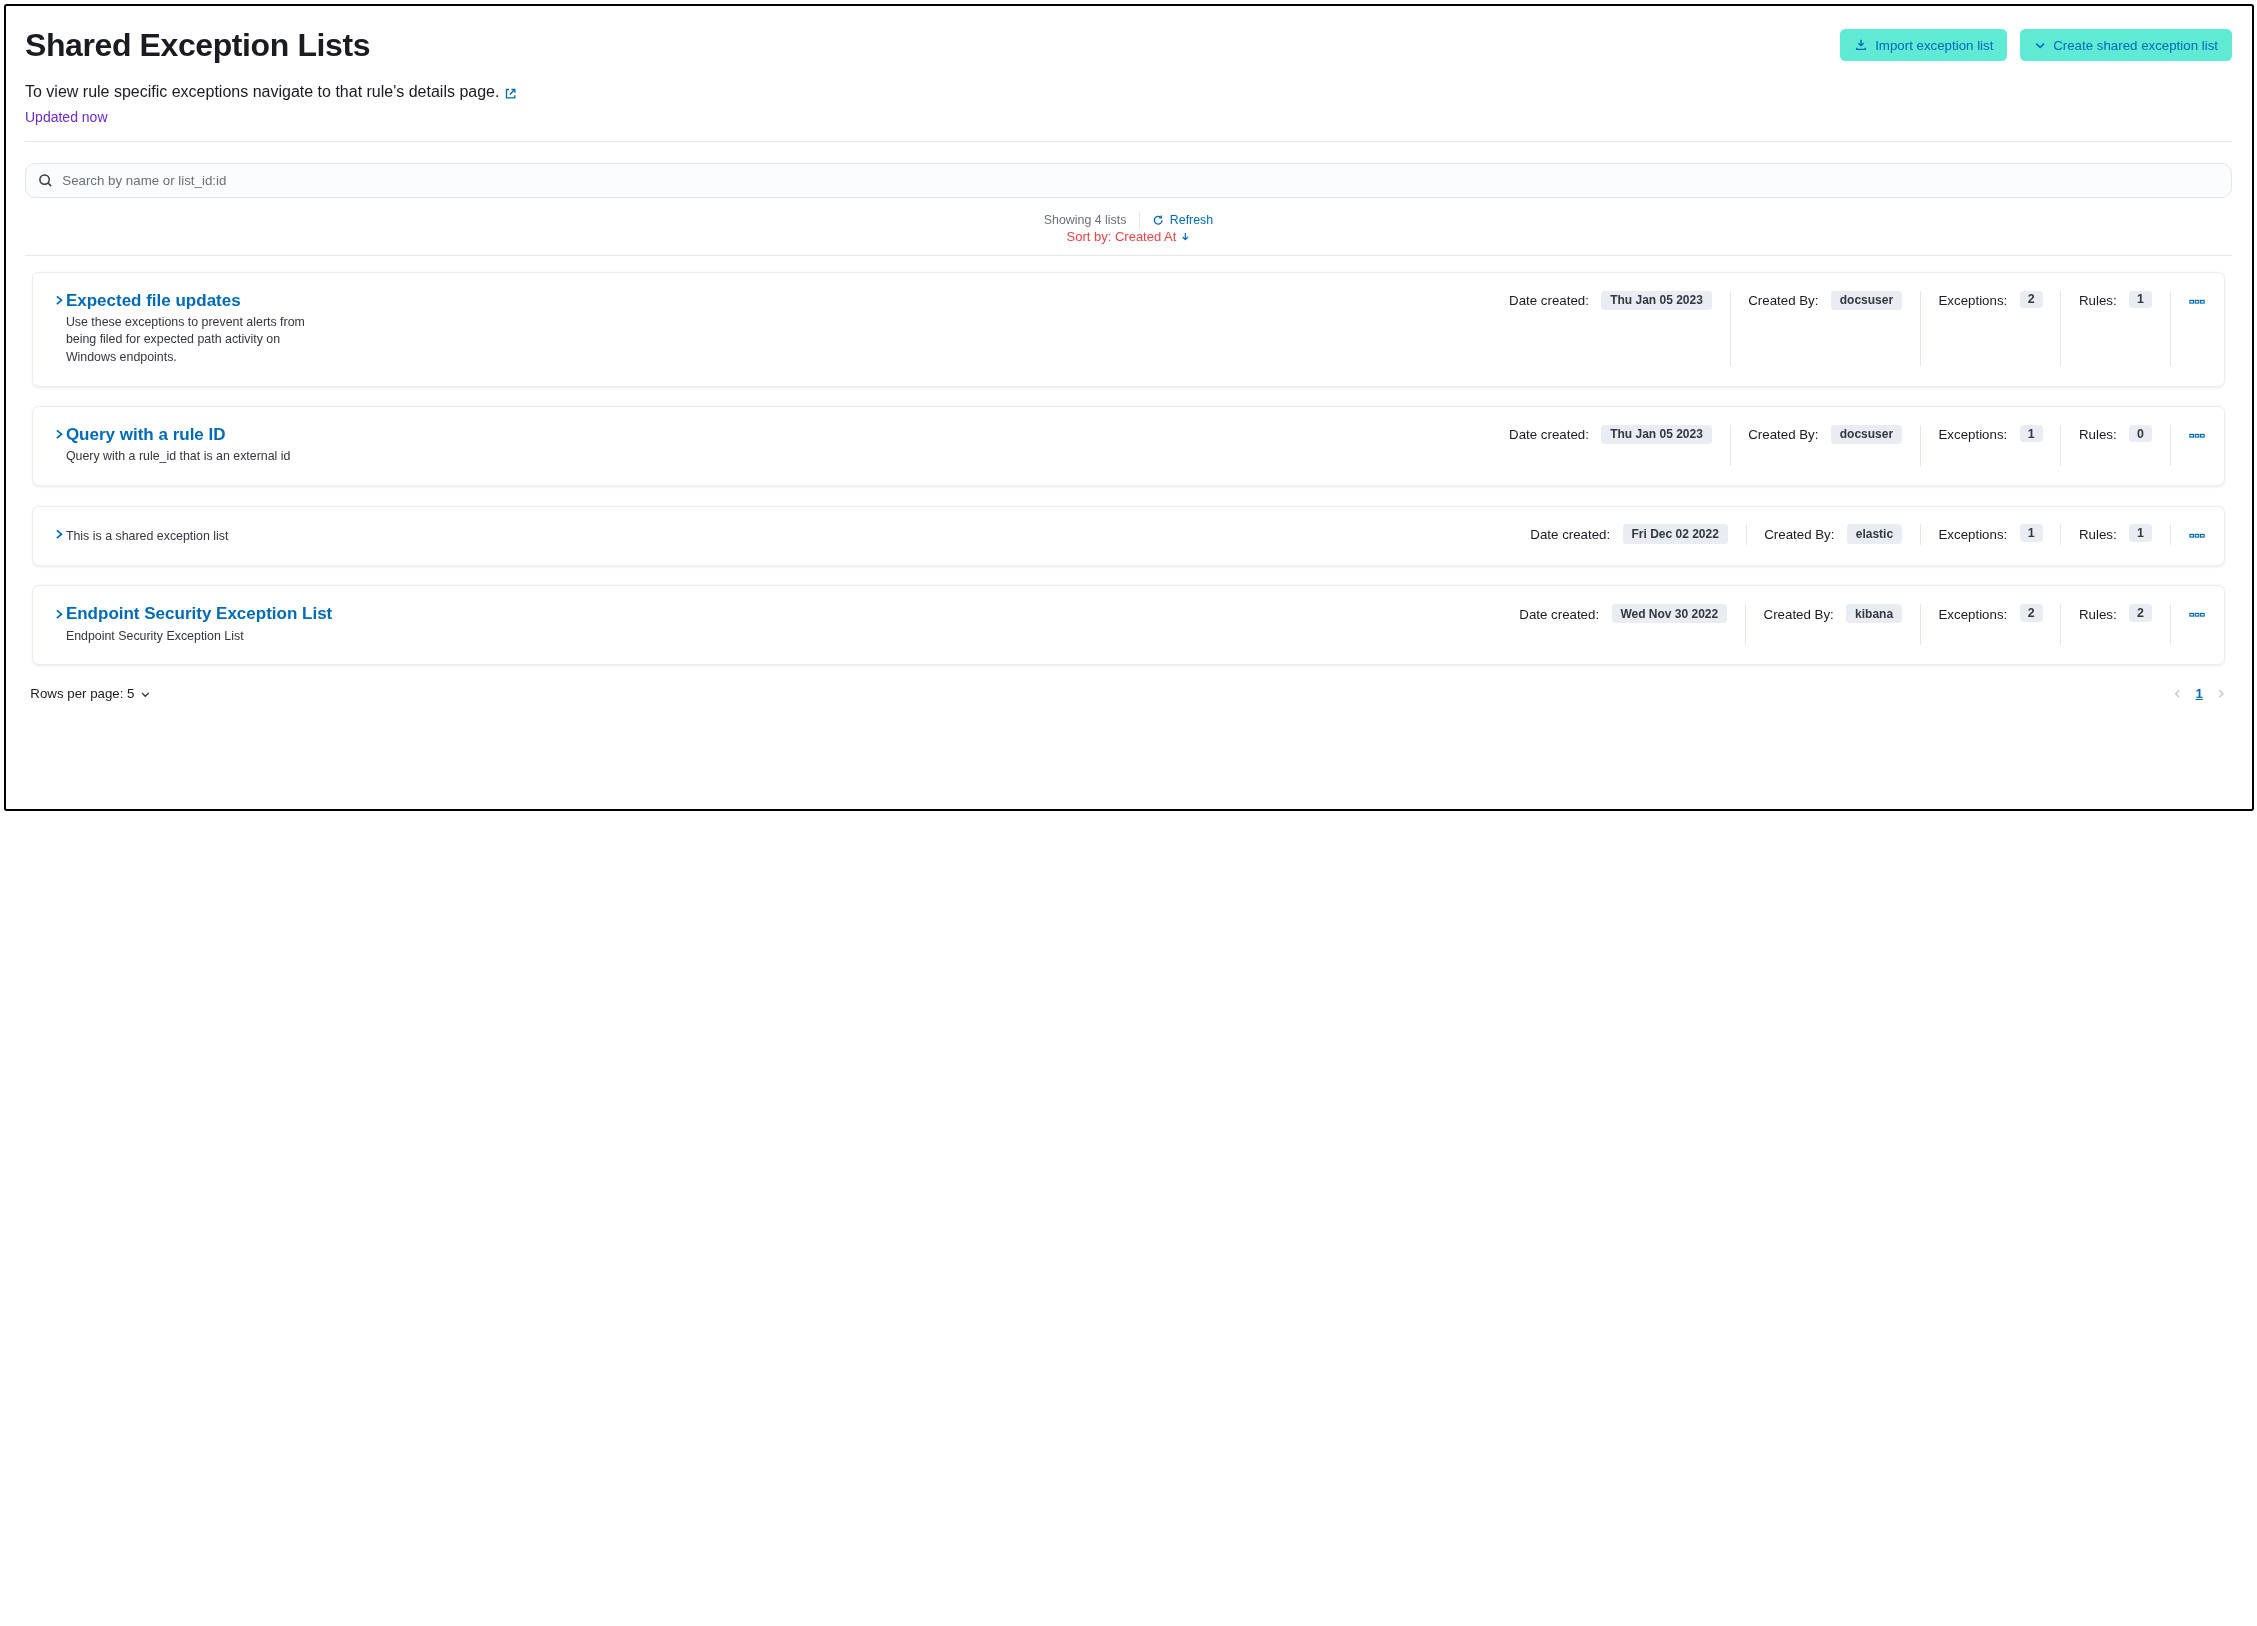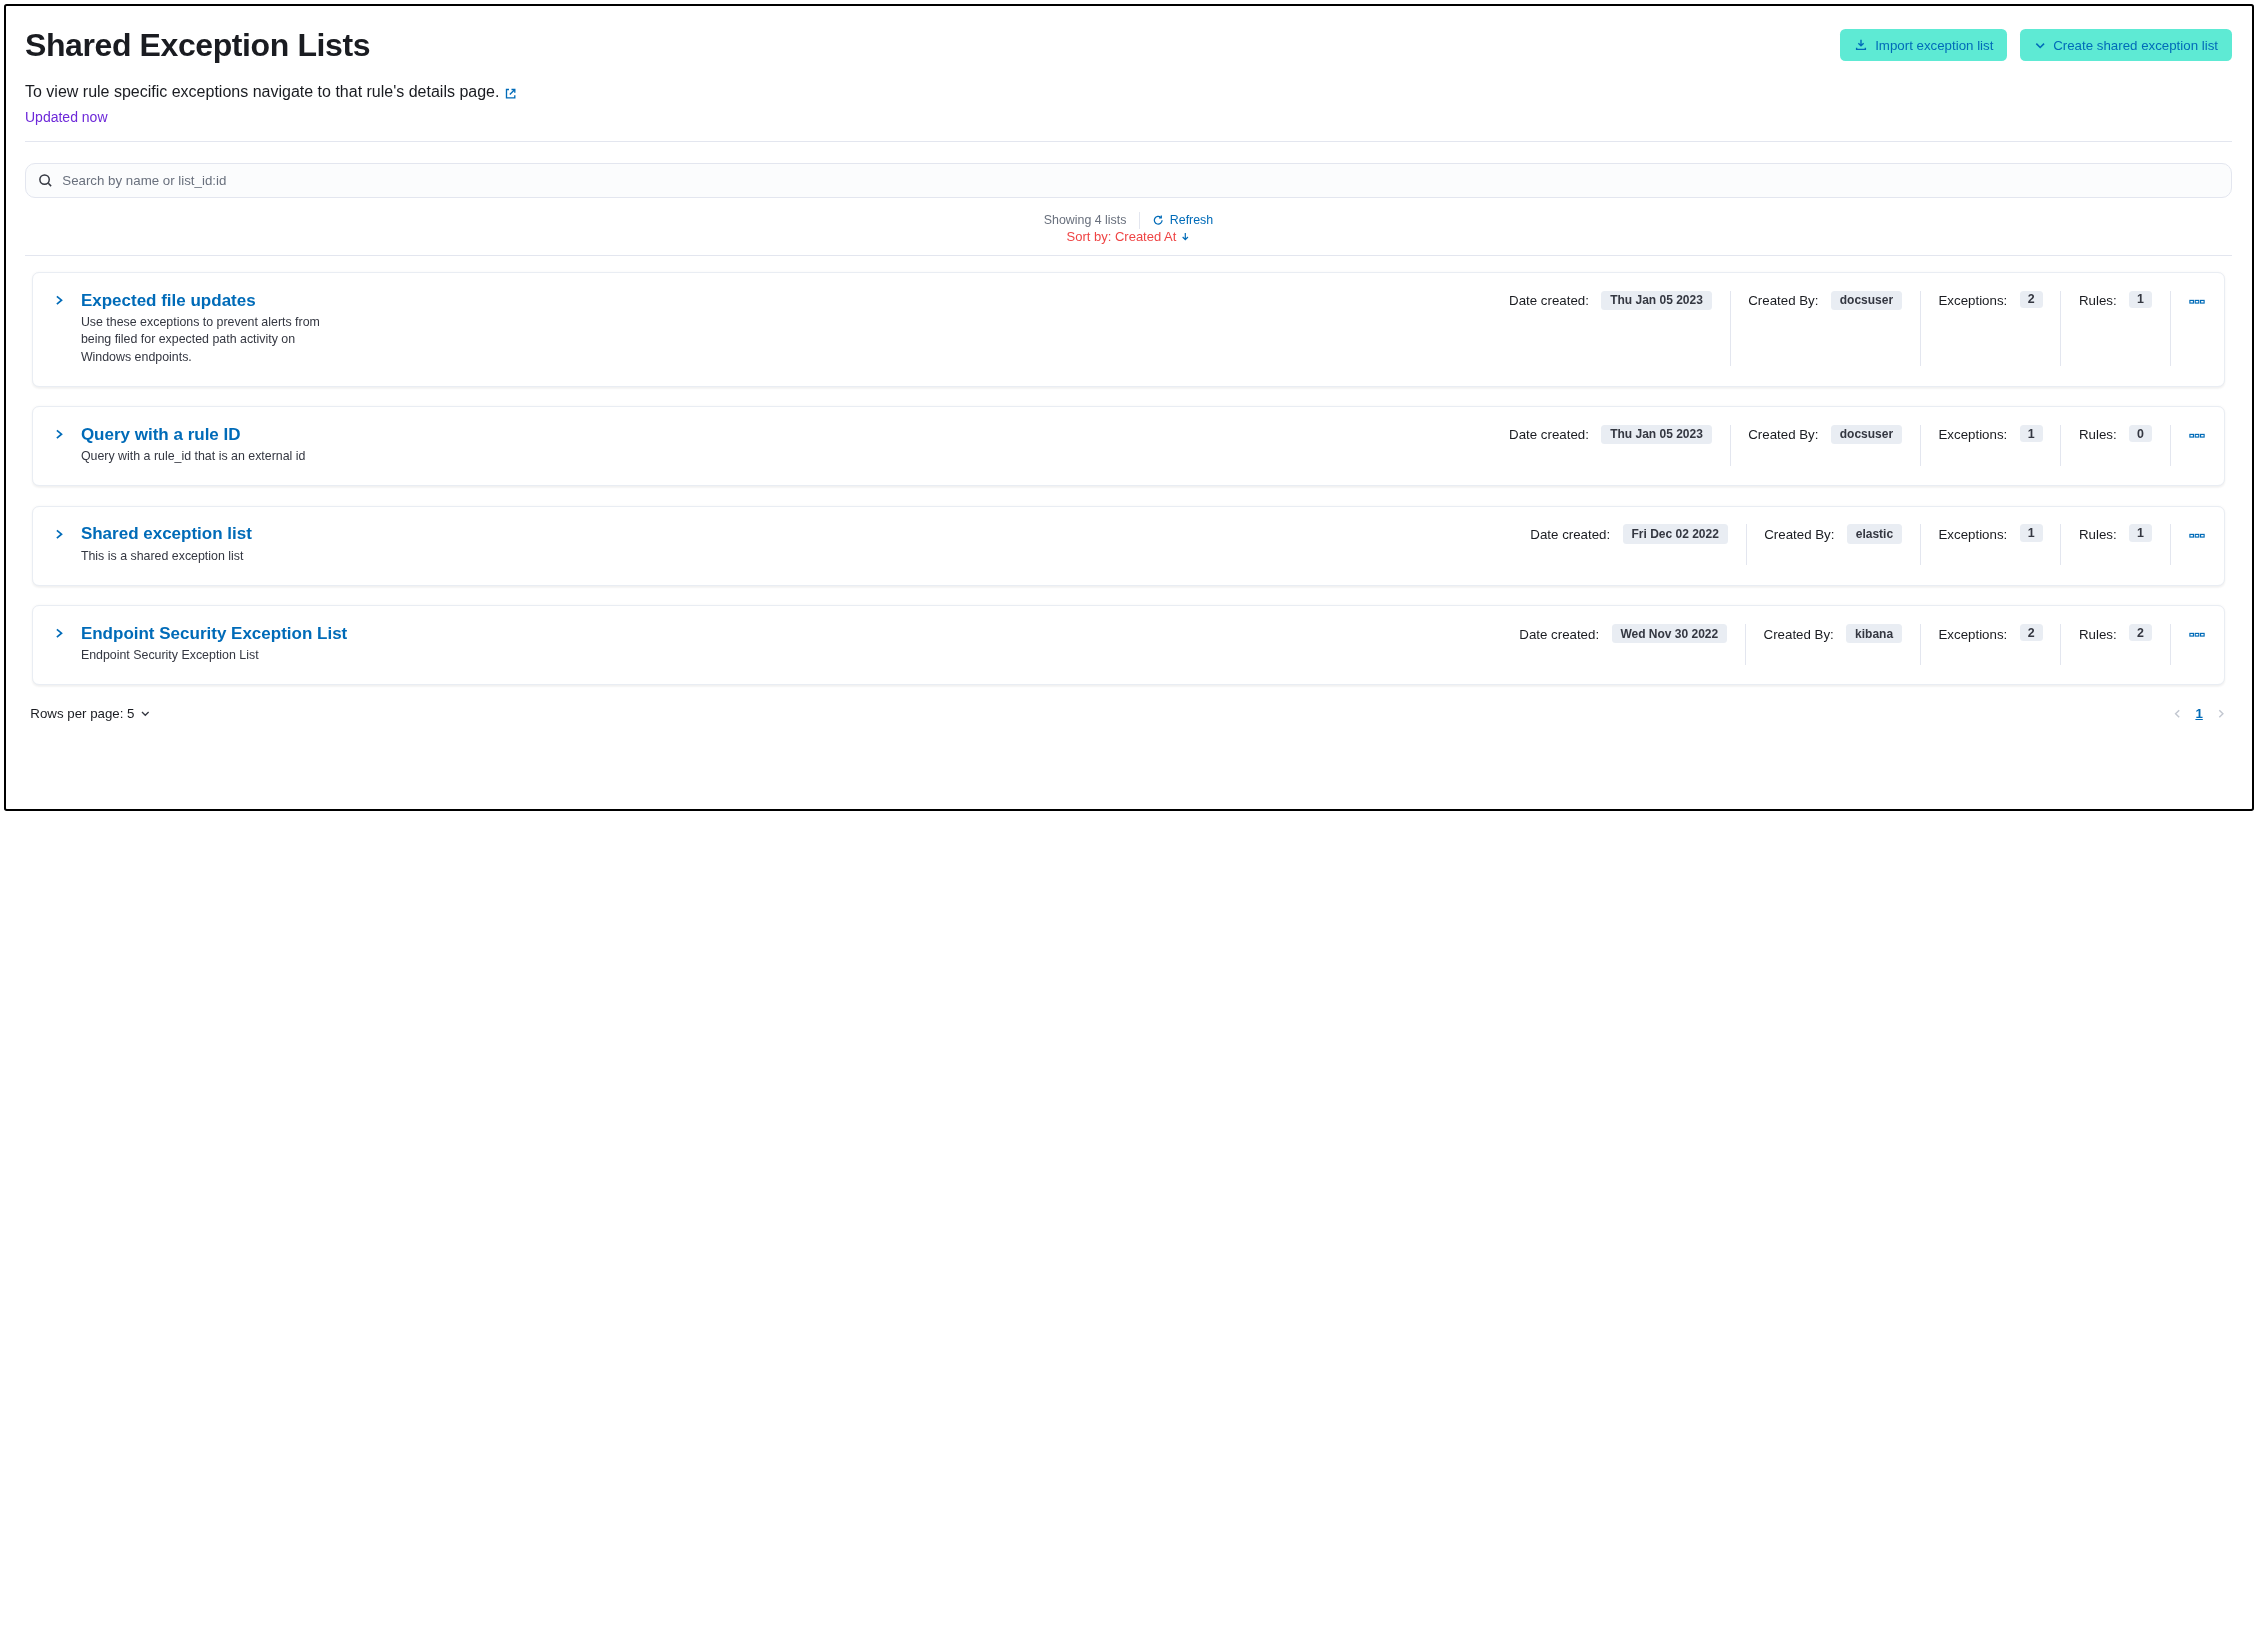--- a/index.html
+++ b/index.html
@@ -122,21 +122,21 @@
     margin-bottom: 16px;
   }
   .cards { display: flex; flex-direction: column; gap: 19.5px; padding: 0 7px; }
   .card {
     border: 0.9px solid #e9edf3;
     border-radius: 7px;
     box-shadow: 0 0.9px 2.7px rgba(0,0,0,0.04), 0 1.8px 1.8px rgba(0,0,0,0.03);
     padding: 17.7px 19.5px 19.5px 19.5px;
     background: #fff;
     display: flex;
-    gap: 16px;
+    gap: 1px;
   }
   .expand-col { flex: 0 0 auto; padding-top: 3.5px; }
   .expand-btn { color: #006bb8; cursor: pointer; }
   .title-col { flex: 1 1 auto; min-width: 0; }
   .card-title {
     color: #006bb8;
     font-size: 17px;
     font-weight: 600;
     cursor: pointer;
   }
@@ -388,21 +388,20 @@
   </div>
       <div class="card">
     <div class="expand-col">
       <span class="expand-btn">
         <svg width="12.4" height="12.4" viewBox="0 0 16 16" fill="none" stroke="#006bb8" stroke-width="2.2">
           <path d="M5 3 L11 8 L5 13"></path>
         </svg>
       </span>
     </div>
     <div class="title-col">
-      <div class="card-title">Shared exception list</div>
       <div class="card-desc">This is a shared exception list</div>
     </div>
     <div class="meta-col">
       <div class="meta-group">
         <span class="meta-label">Date created:</span>
         <span class="badge">Fri Dec 02 2022</span>
       </div>
       <span class="card-vdiv"></span>
       <div class="meta-group">
         <span class="meta-label">Created By:</span>

